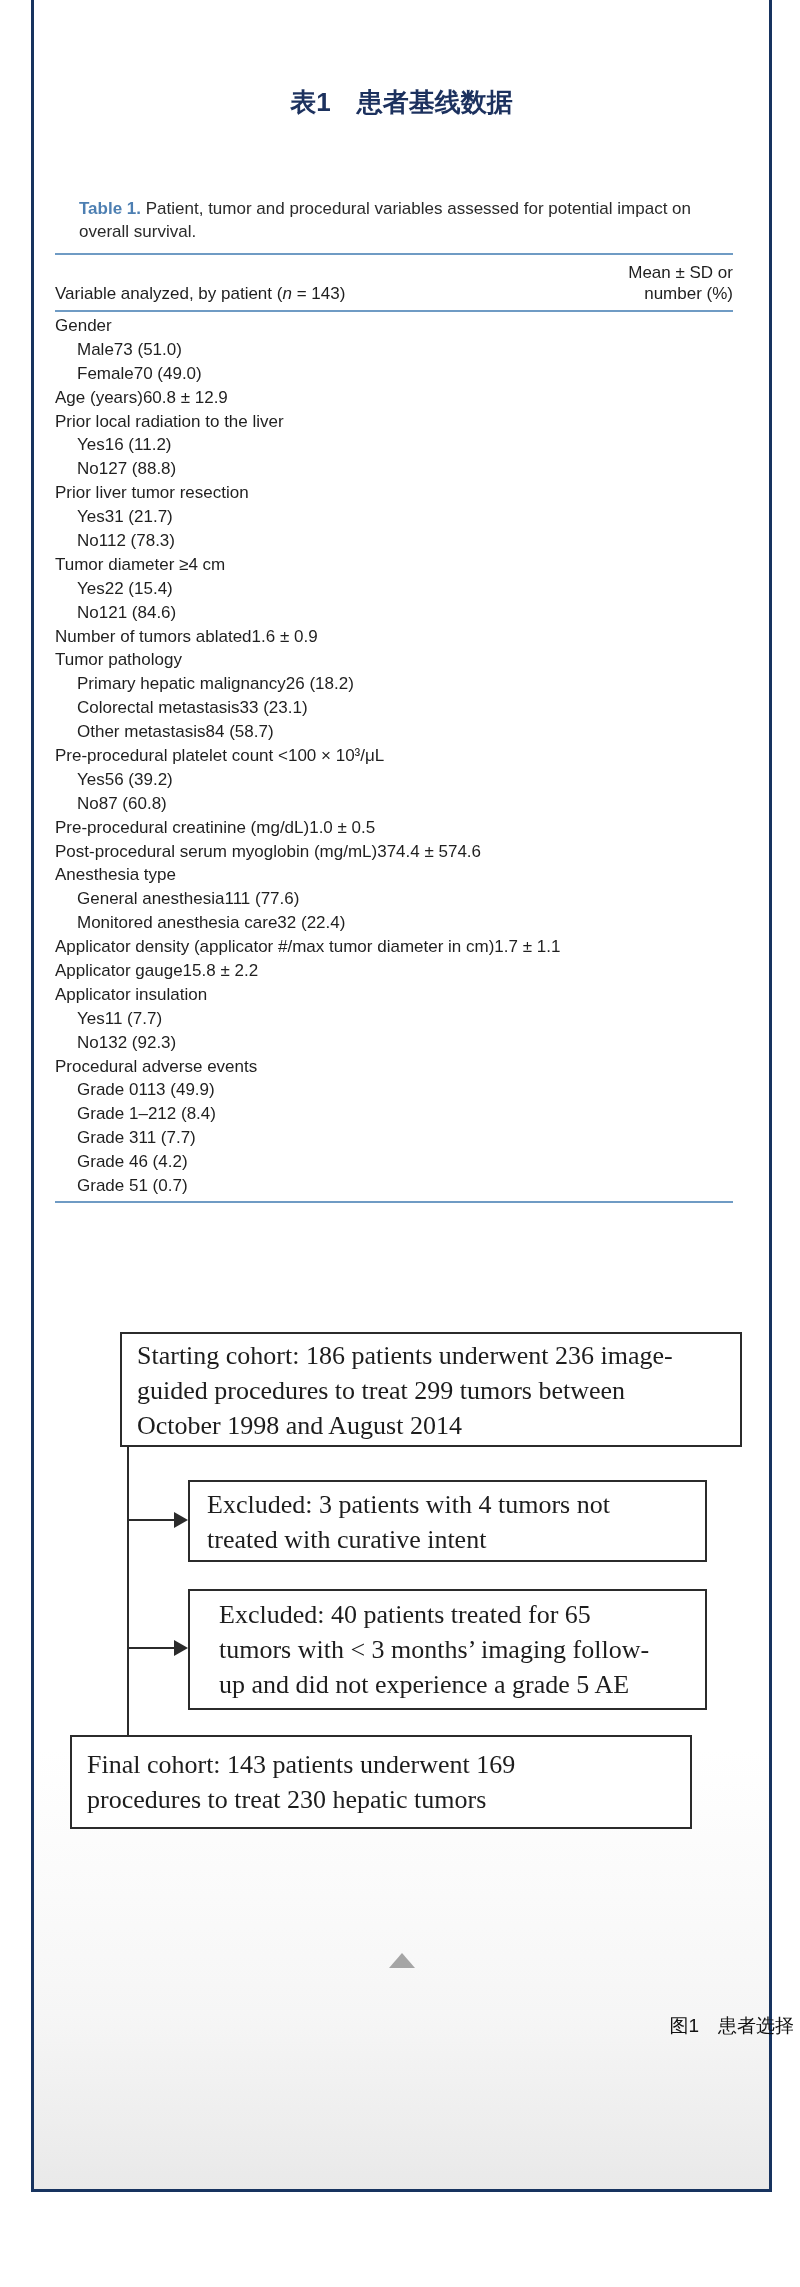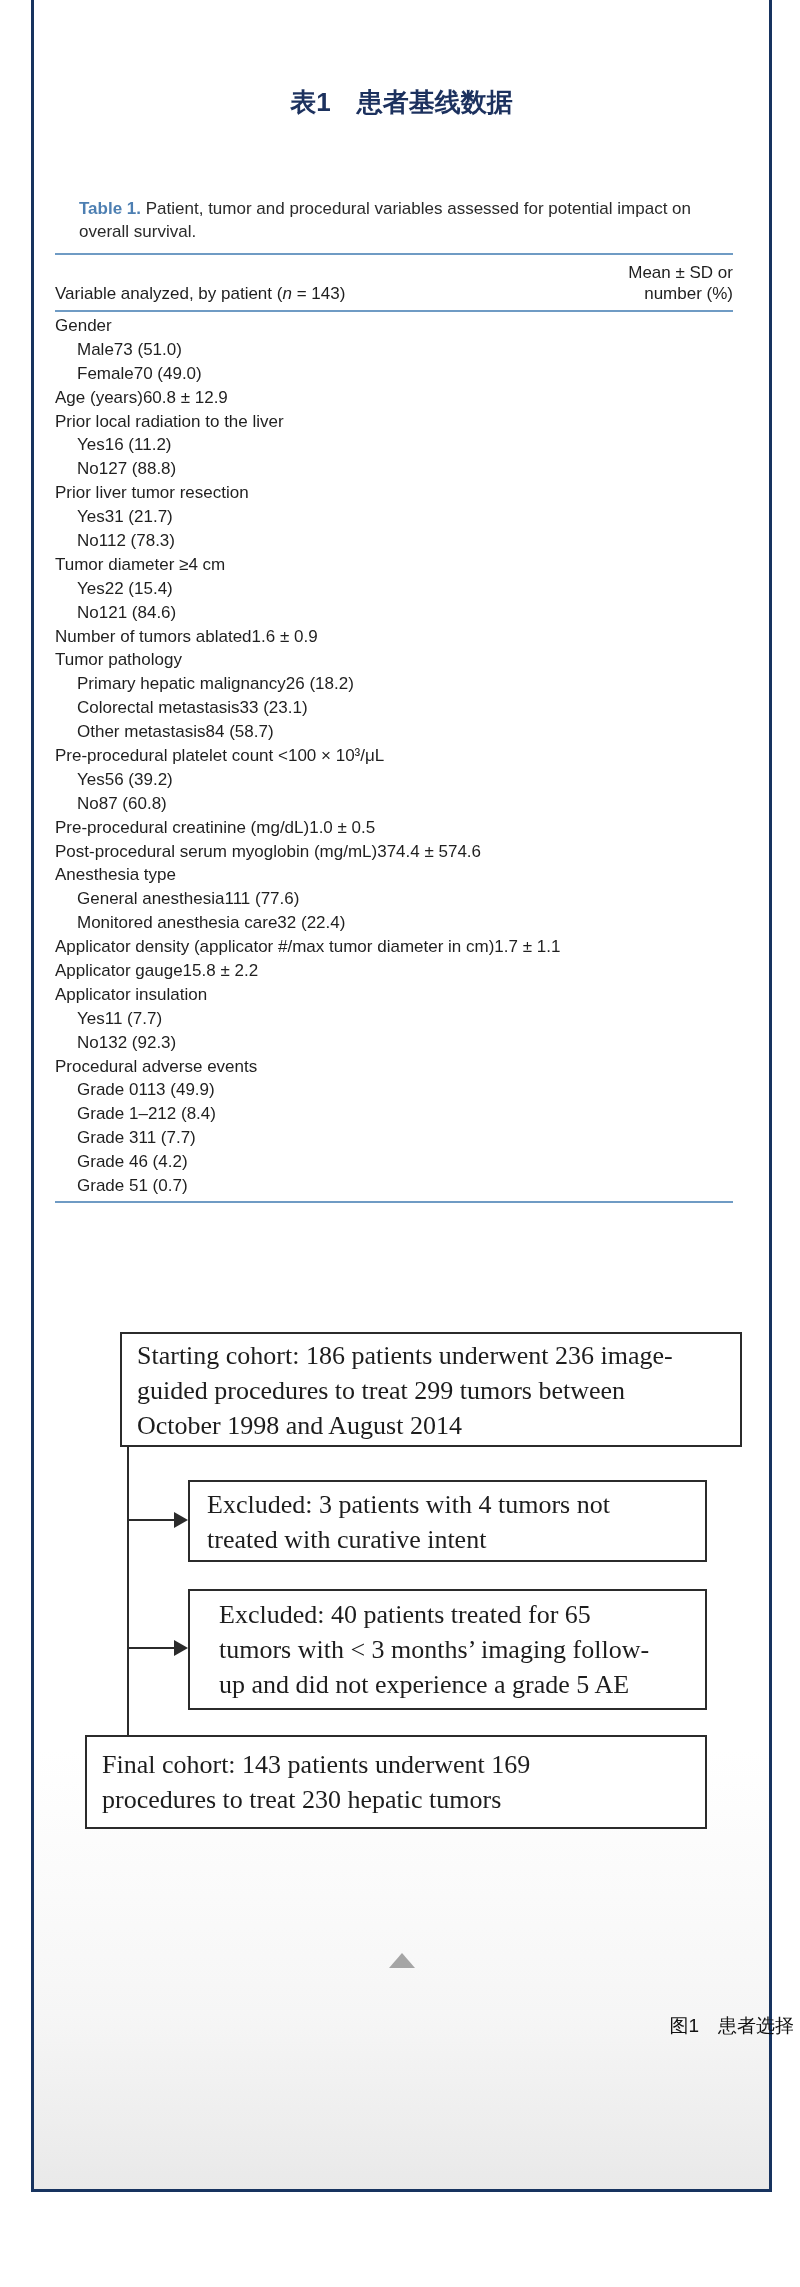--- a/index.html
+++ b/index.html
@@ -46,21 +46,21 @@
   .flow{position:absolute;left:0;top:1335px;width:735px;height:505px;
         font-family:"Liberation Serif",serif;color:#1d1d1d;}
   .fbox{
     position:absolute;border:2px solid #2b2b2b;background:#fff;
     font-size:26px;line-height:35px;white-space:pre-line;
     box-sizing:border-box;
   }
   .fbox.b1{left:51px;top:0;width:622px;height:115px;padding:4px 8px 0 15px;margin-left:35px;}
   .fbox.b2{left:154px;top:148px;width:519px;height:82px;padding:5px 8px 11px 17px;}
   .fbox.b3{left:154px;top:257px;width:519px;height:121px;padding:6px 8px 0 29px;}
-  .fbox.b4{left:51px;top:403px;width:622px;height:94px;padding:10px 8px 0 15px;}
+  .fbox.b4{left:36px;top:403px;width:622px;height:94px;padding:10px 8px 0 15px;}
   .vline{position:absolute;left:93px;top:115px;width:2px;height:290px;background:#2b2b2b;}
   .hline{position:absolute;height:2px;background:#2b2b2b;}
   .hl1{left:93px;top:187px;width:48px;}
   .hl2{left:93px;top:315px;width:48px;}
   .ahead{position:absolute;width:0;height:0;
          border-top:8px solid transparent;border-bottom:8px solid transparent;
          border-left:14px solid #2b2b2b;}
   .ah1{left:140px;top:180px;}
   .ah2{left:140px;top:308px;}
   

